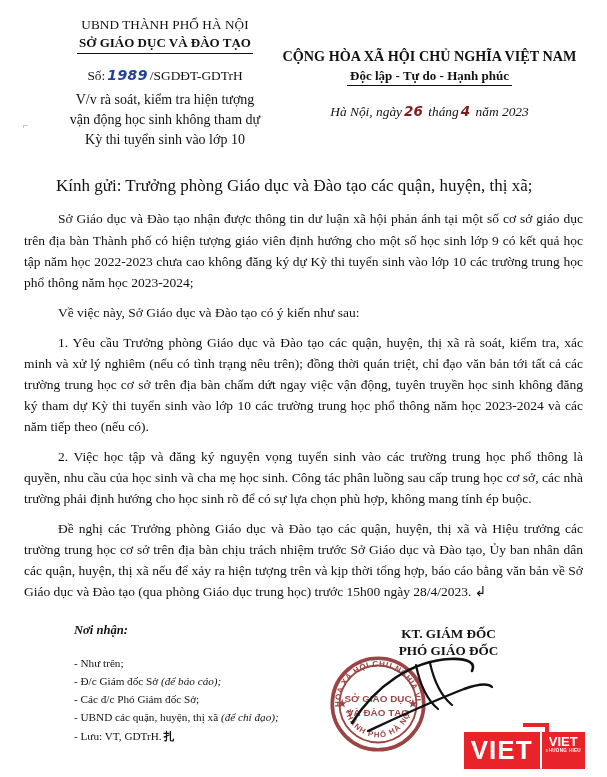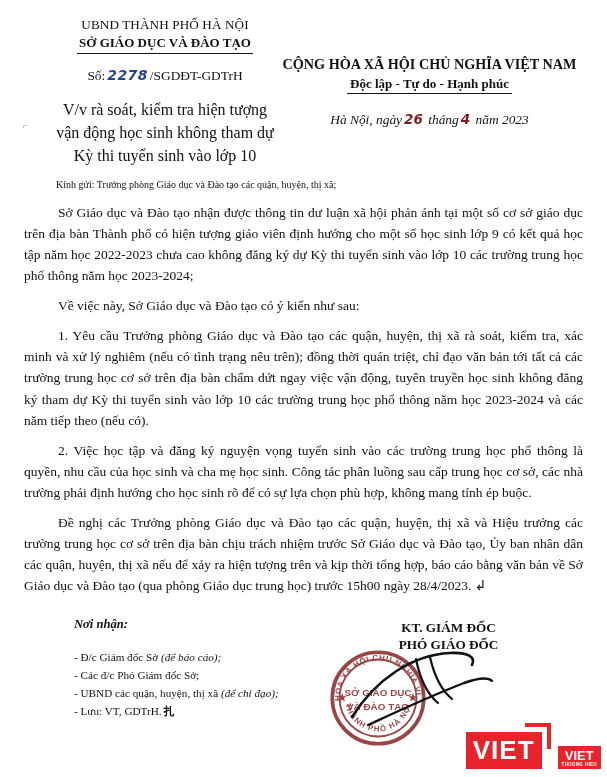--- a/index.html
+++ b/index.html
@@ -73,43 +73,43 @@
   .handwrite{
     font-family:"DejaVu Sans",sans-serif;
     color:#21409a;
     font-size:14px;
     font-style:italic;
     font-weight:bold;
     letter-spacing:.4px;
     padding:0 2px;
   }
   .subject{
-    margin-top:14px;
-    font-size:16px;
+    margin-top:6px;
+    font-size:14px;
     line-height:1.45;
   }
   .dateline{
     margin-top:17px;
     font-size:13.4px;
     font-style:italic;
     white-space:nowrap;
   }
   .hw-ink{
     font-family:"DejaVu Sans",sans-serif;
     font-style:italic;
     font-weight:bold;
     color:#7f1d1d;
     font-size:13.5px;
     padding:0 2px;
   }
 
   
   .recipient{
-    margin-top:12px;
-    font-size:10px;
+    margin-top:26px;
+    font-size:17px;
     padding-left:34px;
   }
   .body{
     margin-top:12px;
     font-size:13.5px;
     line-height:1.56;
     text-align:justify;
     text-justify:inter-word;
     padding:0 2px 0 2px;
   }
@@ -188,25 +188,24 @@
   .signature{
     position:absolute;
     left:30px;top:22px;
     width:170px;height:95px;
     z-index:5;
     pointer-events:none;
   }
   
   .watermark{
     position:absolute;
-    right:6px;bottom:8px;
+    right:22px;bottom:8px;
     z-index:6;
     display:flex;
-    align-items:flex-end;
-    gap:16px;
+    gap:2px;
   }
   .wm-big{
     position:relative;
     background:#e8232a;
     color:#ffffff;
     font-family:"Liberation Sans","DejaVu Sans",sans-serif;
     font-weight:bold;
     font-size:26px;
     letter-spacing:1px;
     line-height:1;
@@ -250,21 +249,21 @@
 
   <div class="margin-mark">⌐</div>
 
   <div class="header">
 
     <div class="hdr-left">
       <div class="org1">UBND THÀNH PHỐ HÀ NỘI</div>
       <div><span class="org2">SỞ GIÁO DỤC VÀ ĐÀO TẠO</span></div>
 
       <div class="docnum">
-        <span>Số:</span><span class="handwrite">2278</span><span>/SGDĐT-GDTrH</span>
+        <span>Số:</span><span class="handwrite">1989</span><span>/SGDĐT-GDTrH</span>
       </div>
 
       <div class="subject">
         <div>V/v rà soát, kiểm tra hiện tượng</div>
         <div>vận động học sinh không tham dự</div>
         <div>Kỳ thi tuyển sinh vào lớp 10</div>
       </div>
     </div>
 
     <div class="hdr-right">
@@ -288,20 +287,21 @@
     <p>1. Yêu cầu Trưởng phòng Giáo dục và Đào tạo các quận, huyện, thị xã rà soát, kiểm tra, xác minh và xử lý nghiêm (nếu có tình trạng nêu trên); đồng thời quán triệt, chỉ đạo văn bản tới tất cả các trường trung học cơ sở trên địa bàn chấm dứt ngay việc vận động, tuyên truyền học sinh không đăng ký tham dự Kỳ thi tuyển sinh vào lớp 10 các trường trung học phổ thông năm học 2023-2024 và các năm tiếp theo (nếu có).</p>
     <p>2. Việc học tập và đăng ký nguyện vọng tuyển sinh vào các trường trung học phổ thông là quyền, nhu cầu của học sinh và cha mẹ học sinh. Công tác phân luồng sau cấp trung học cơ sở, các nhà trường phải định hướng cho học sinh rõ để có sự lựa chọn phù hợp, không mang tính ép buộc.</p>
     <p><span>Đề nghị các Trưởng phòng Giáo dục và Đào tạo các quận, huyện, thị xã và Hiệu trưởng các trường trung học cơ sở trên địa bàn chịu trách nhiệm trước Sở Giáo dục và Đào tạo, Ủy ban nhân dân các quận, huyện, thị xã nếu để xảy ra hiện tượng trên và kịp thời tổng hợp, báo cáo bằng văn bản về Sở Giáo dục và Đào tạo (qua phòng Giáo dục trung học) trước 15h00 ngày 28/4/2023.</span><span class="tick">↲</span></p>
   </div>
 
   <div class="footer">
 
     <div class="recv">
       <div class="recv-title">Nơi nhận:</div>
       <ul>
+        <li><span>- Như trên;</span><span class="it"></span></li>
         <li><span>- Đ/c Giám đốc Sở </span><span class="it">(để báo cáo);</span></li>
         <li><span>- Các đ/c Phó Giám đốc Sở;</span><span class="it"></span></li>
         <li><span>- UBND các quận, huyện, thị xã </span><span class="it">(để chỉ đạo);</span></li>
         <li><span>- Lưu: VT, GDTrH.</span><span class="sigmark">扎</span></li>
       </ul>
     </div>
 
     <div class="signblock">
       <div class="sign-role1">KT. GIÁM ĐỐC</div>
       <div class="sign-role2">PHÓ GIÁO ĐỐC</div>

